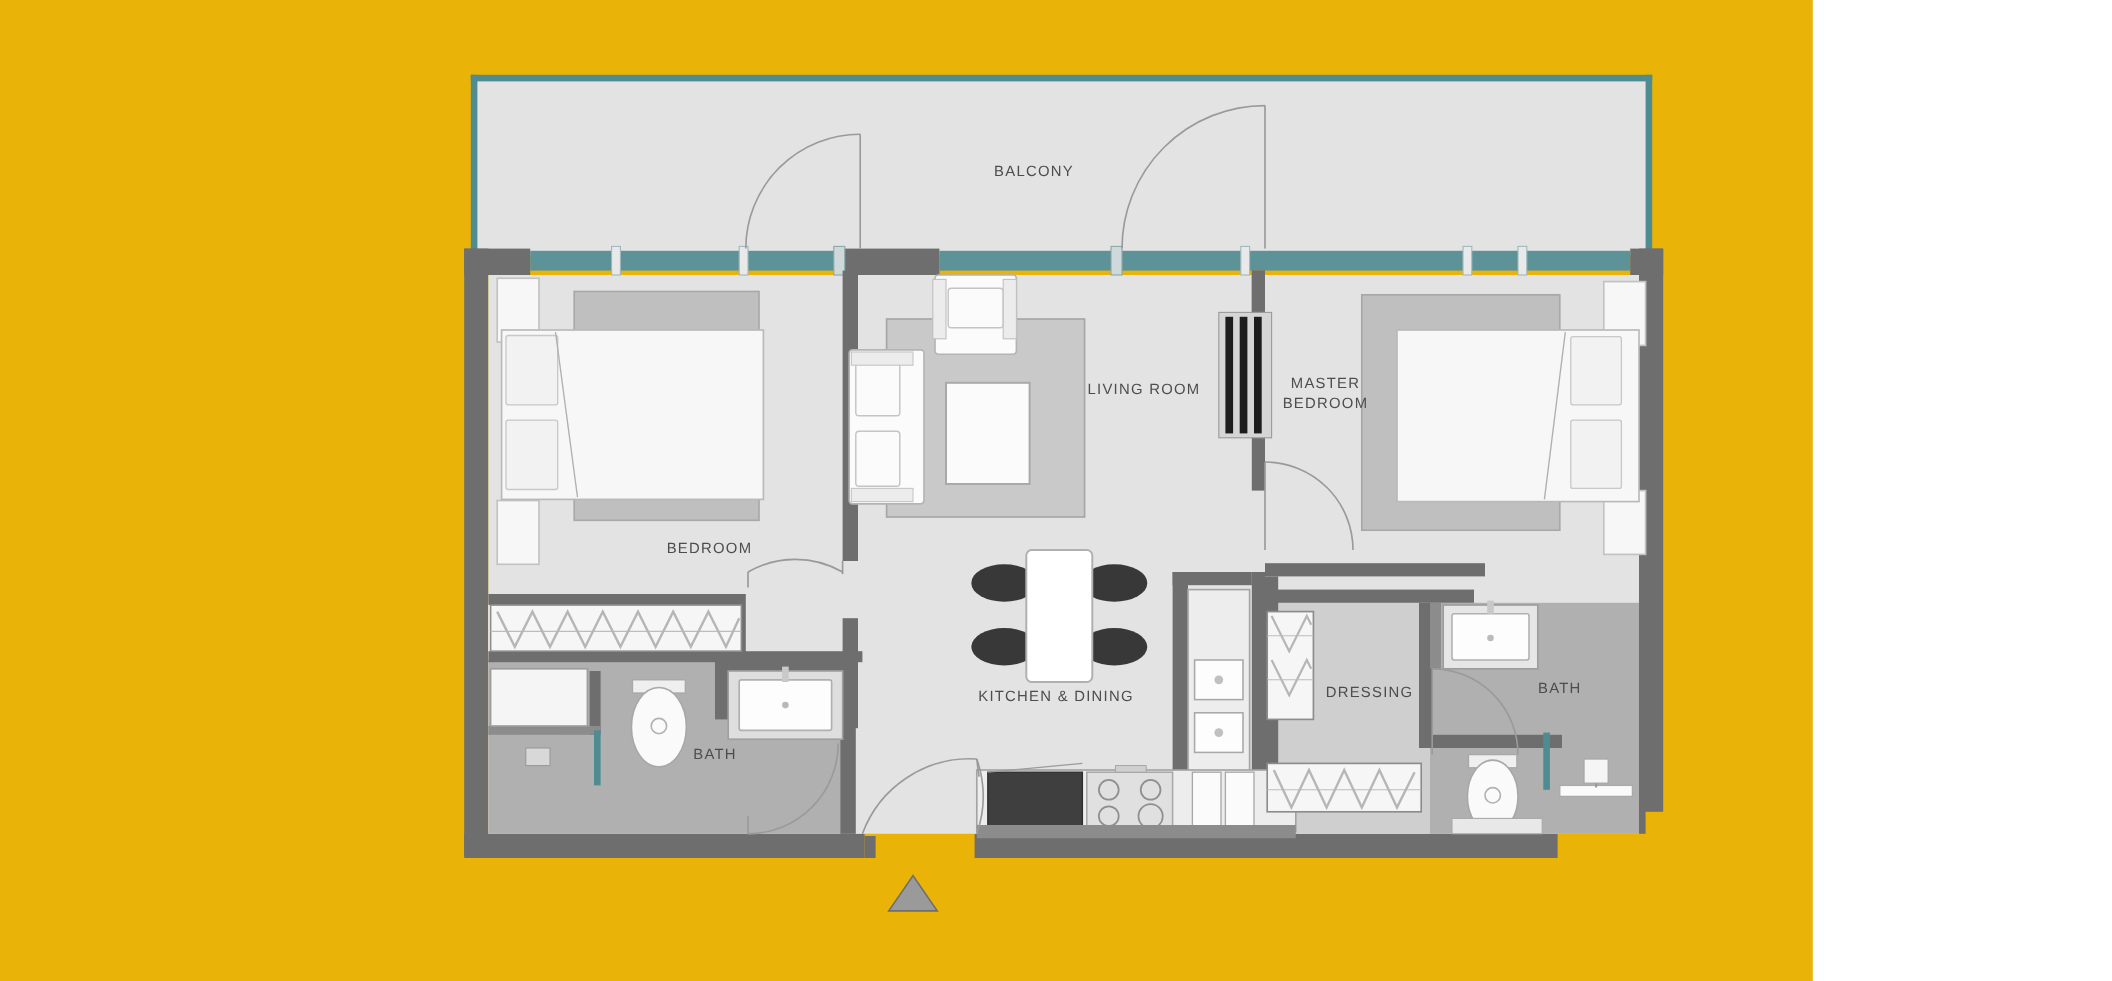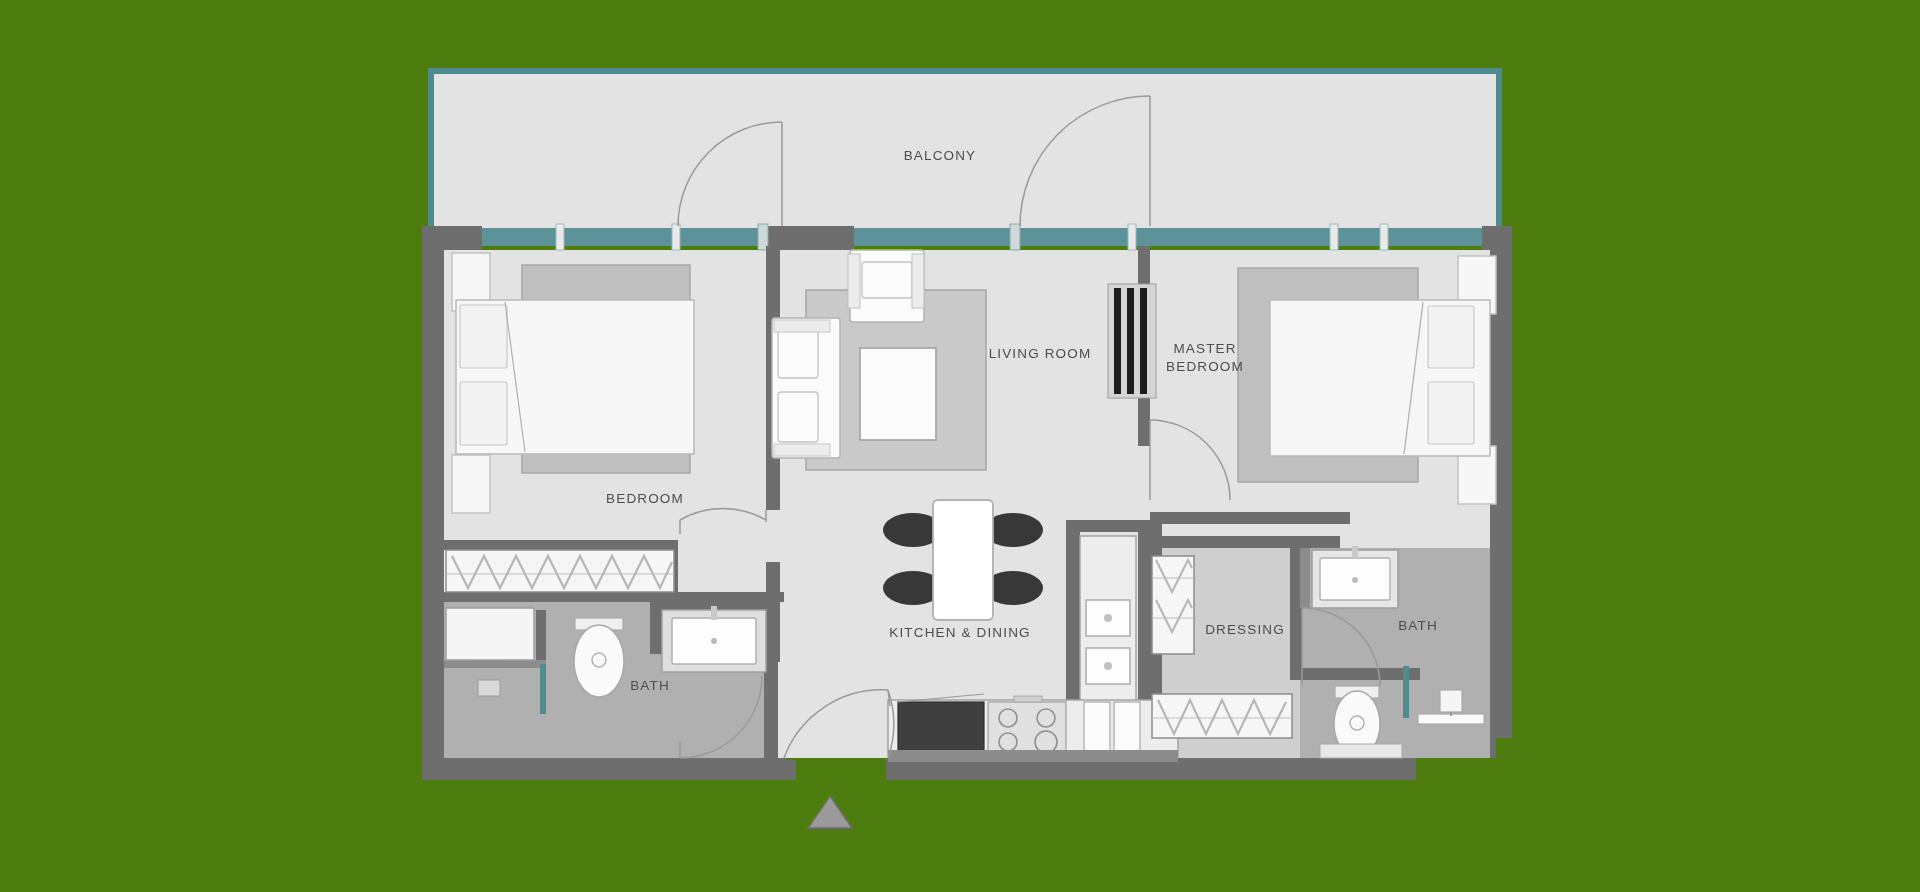--- a/index.html
+++ b/index.html
@@ -6,23 +6,23 @@
     margin: 0;
     padding: 0;
     background: #ffffff;
     width: 1920px;
     height: 892px;
     overflow: hidden;
     font-family: "Liberation Sans", sans-serif;
   }
   #stage {
     position: relative;
-    width: 1920px;
+    width: 1648px;
     height: 892px;
-    background: #4d7c0f;
+    background: #eab308;
   }
   #plan-svg {
     position: absolute;
     left: 0;
     top: 0;
     width: 1920px;
     height: 892px;
   }
   .room-label {
     font-family: "Liberation Sans", sans-serif;

